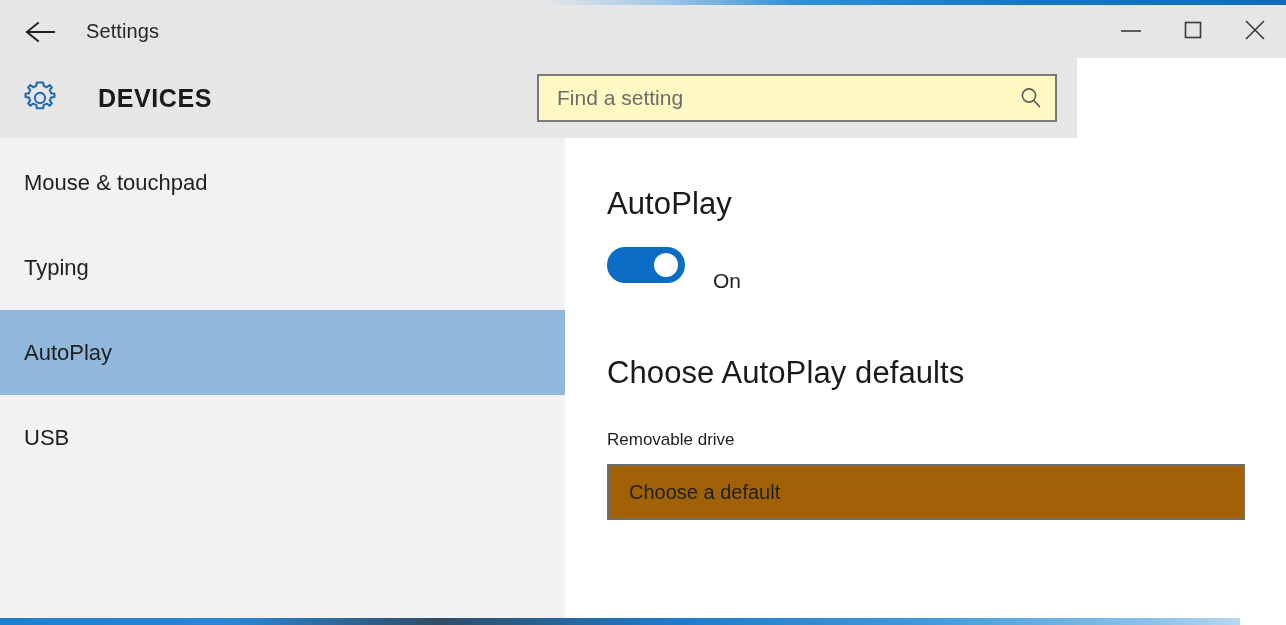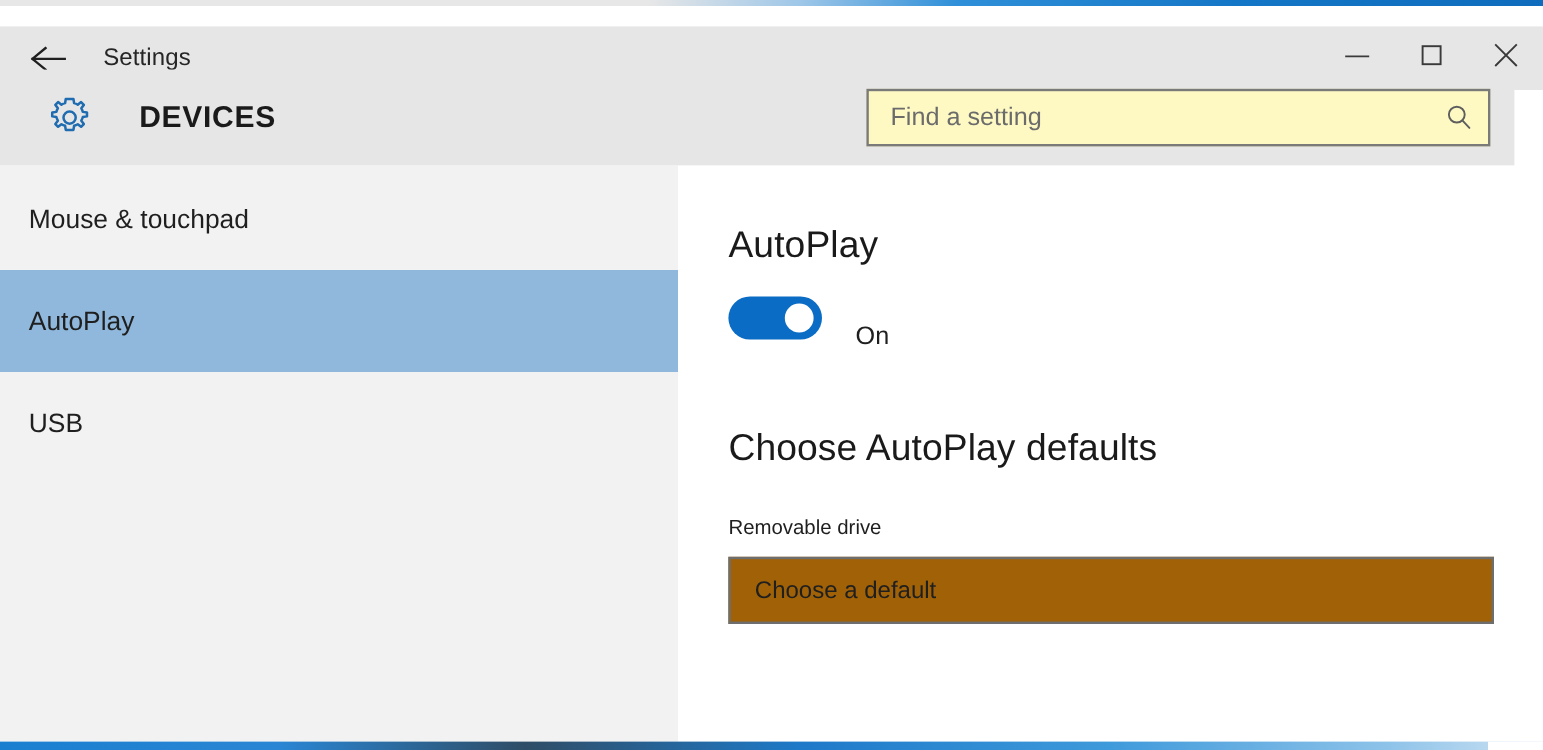--- a/index.html
+++ b/index.html
@@ -29,21 +29,21 @@
     width: 1286px;
     height: 5px;
     background: linear-gradient(to right,
         #e7e7e7 0%, #e7e7e7 42%, #9dc6e8 52%,
         #2f8fd8 62%, #1476c6 80%, #0f6cbd 100%);
   }
 
   
   #titlebar {
     position: absolute;
-    left: 0; top: 22px;
+    left: 0; top: 5px;
     width: 1286px;
     height: 53px;
     background: #e6e6e6;
     display: flex;
     align-items: center;
   }
   #back-button {
     width: 56px;
     height: 46px;
     margin-left: 12px;
@@ -71,26 +71,25 @@
     display: flex;
     align-items: center;
     justify-content: center;
     cursor: pointer;
   }
 
   
   #header-row {
     position: absolute;
     left: 0; top: 58px;
-    width: 1244px;
+    width: 1077px;
     height: 80px;
     background: #e6e6e6;
     display: flex;
     align-items: center;
-    padding-left: 18px;
   }
   #gear-icon-wrap {
     margin-left: 16px;
     width: 48px;
     height: 48px;
     display: flex;
     align-items: center;
     justify-content: center;
   }
   #header-title {
@@ -335,20 +334,23 @@
       </div>
     </div>
   </div>
 
   <div id="body-split">
 
     <div id="sidebar">
       <div class="nav-item">
         <span>Mouse &amp; touchpad</span>
       </div>
+      <div class="nav-item">
+        <span>Typing</span>
+      </div>
       <div class="nav-item selected">
         <span>AutoPlay</span>
       </div>
       <div class="nav-item">
         <span>USB</span>
       </div>
     </div>
 
     <div id="content">
 

